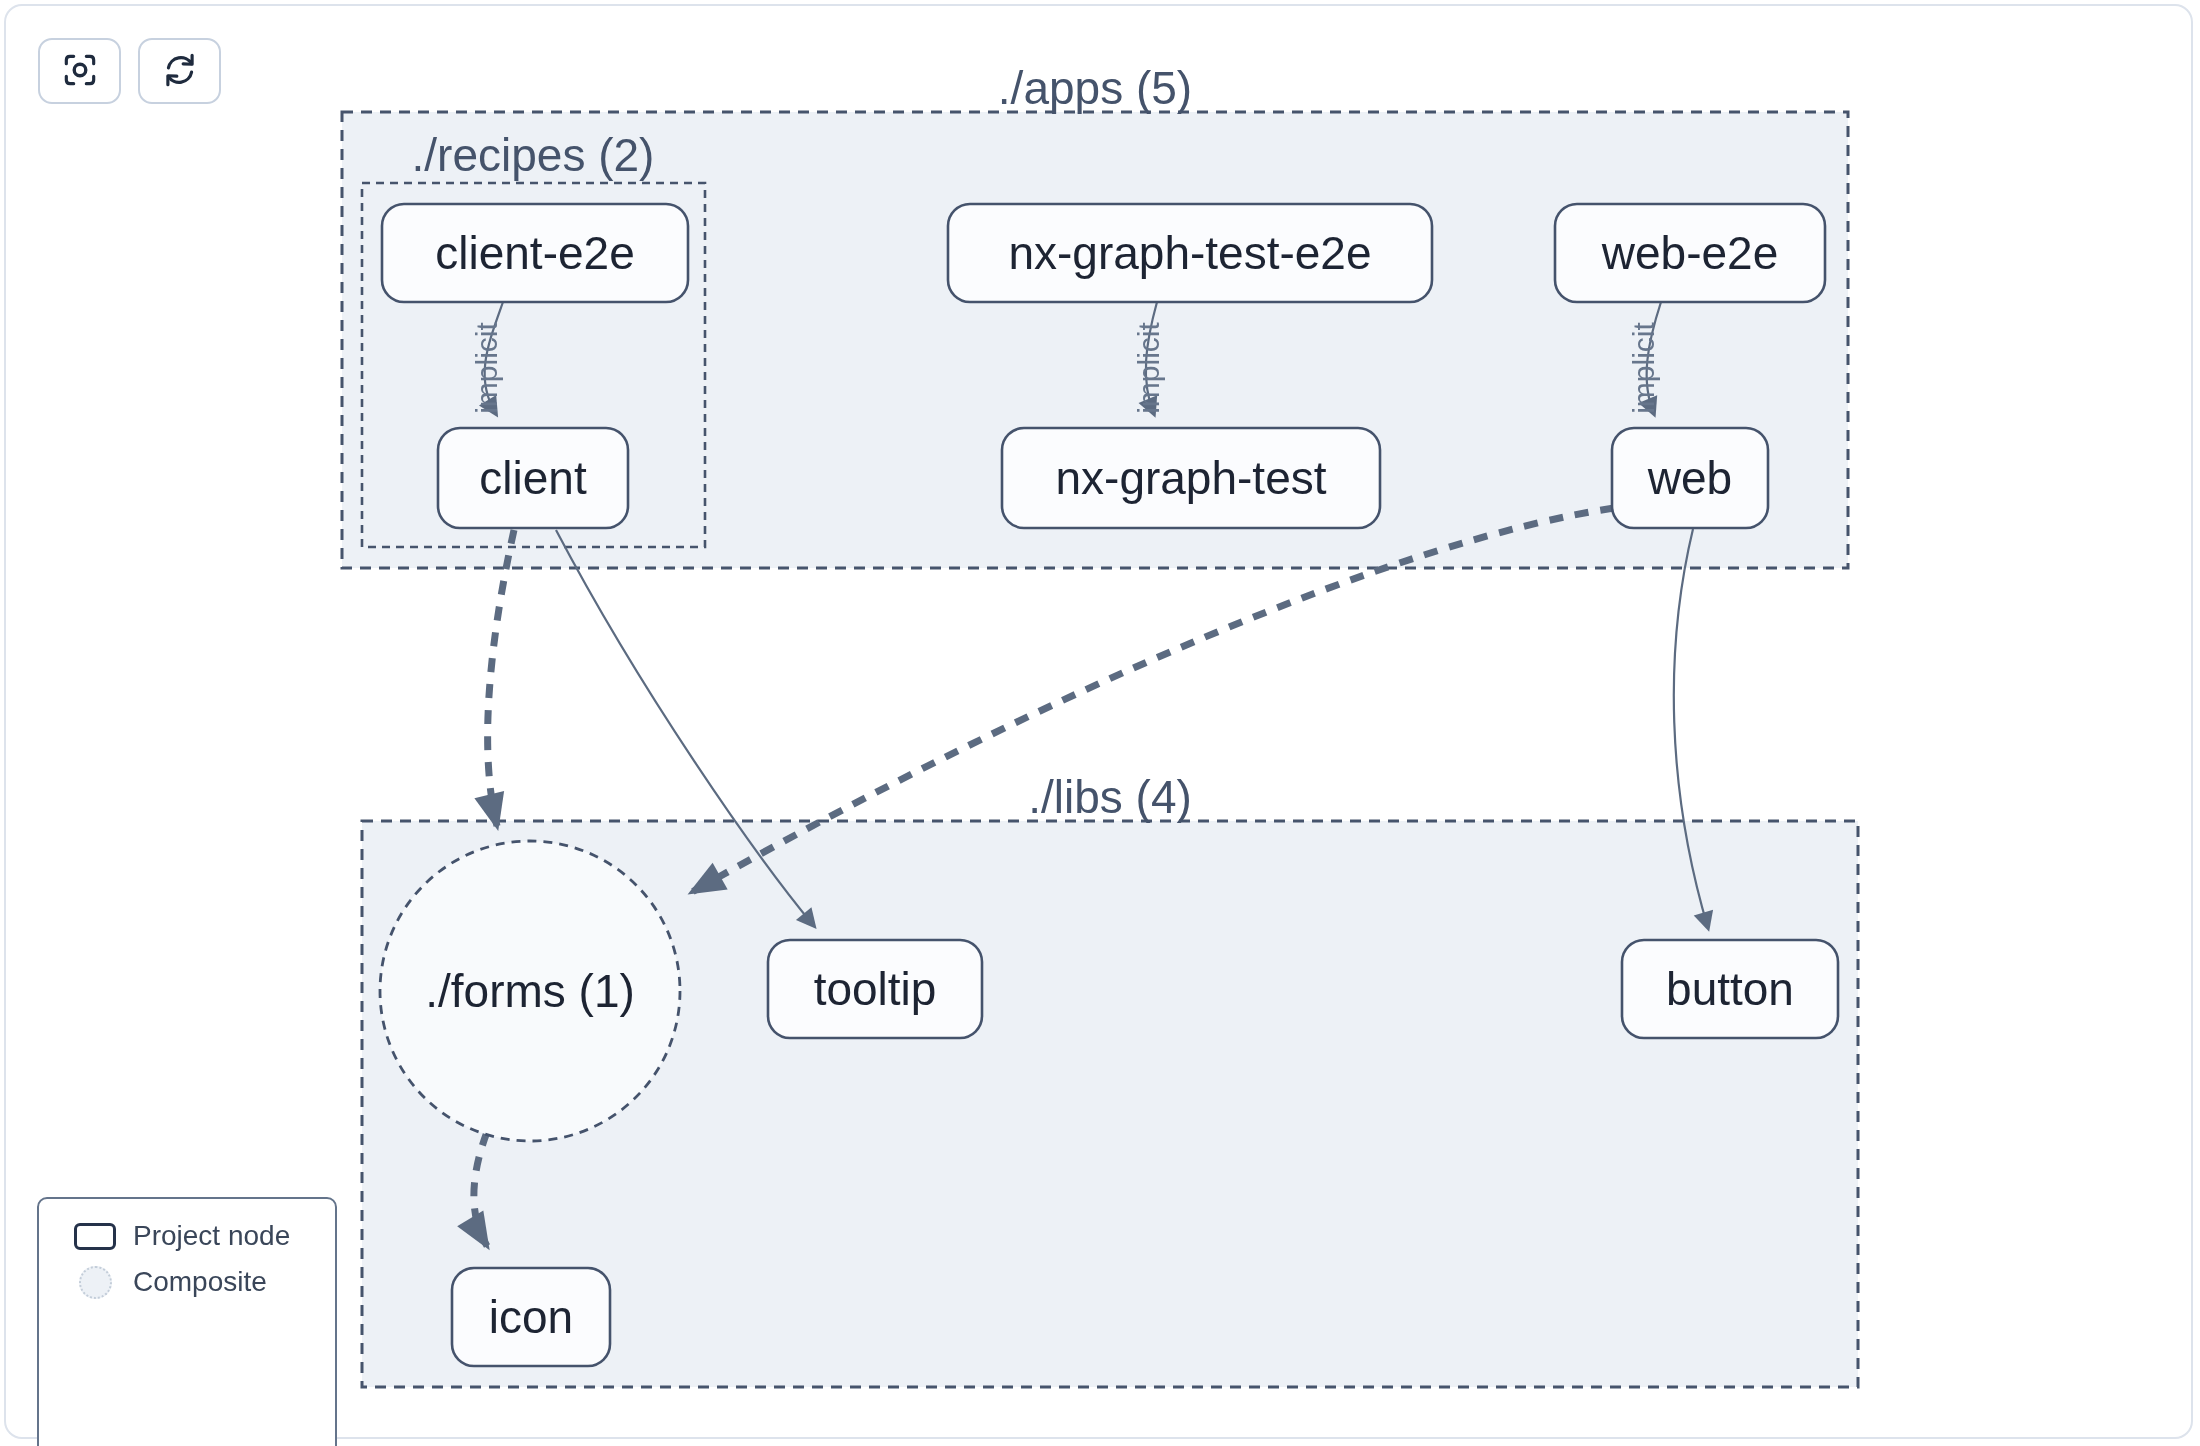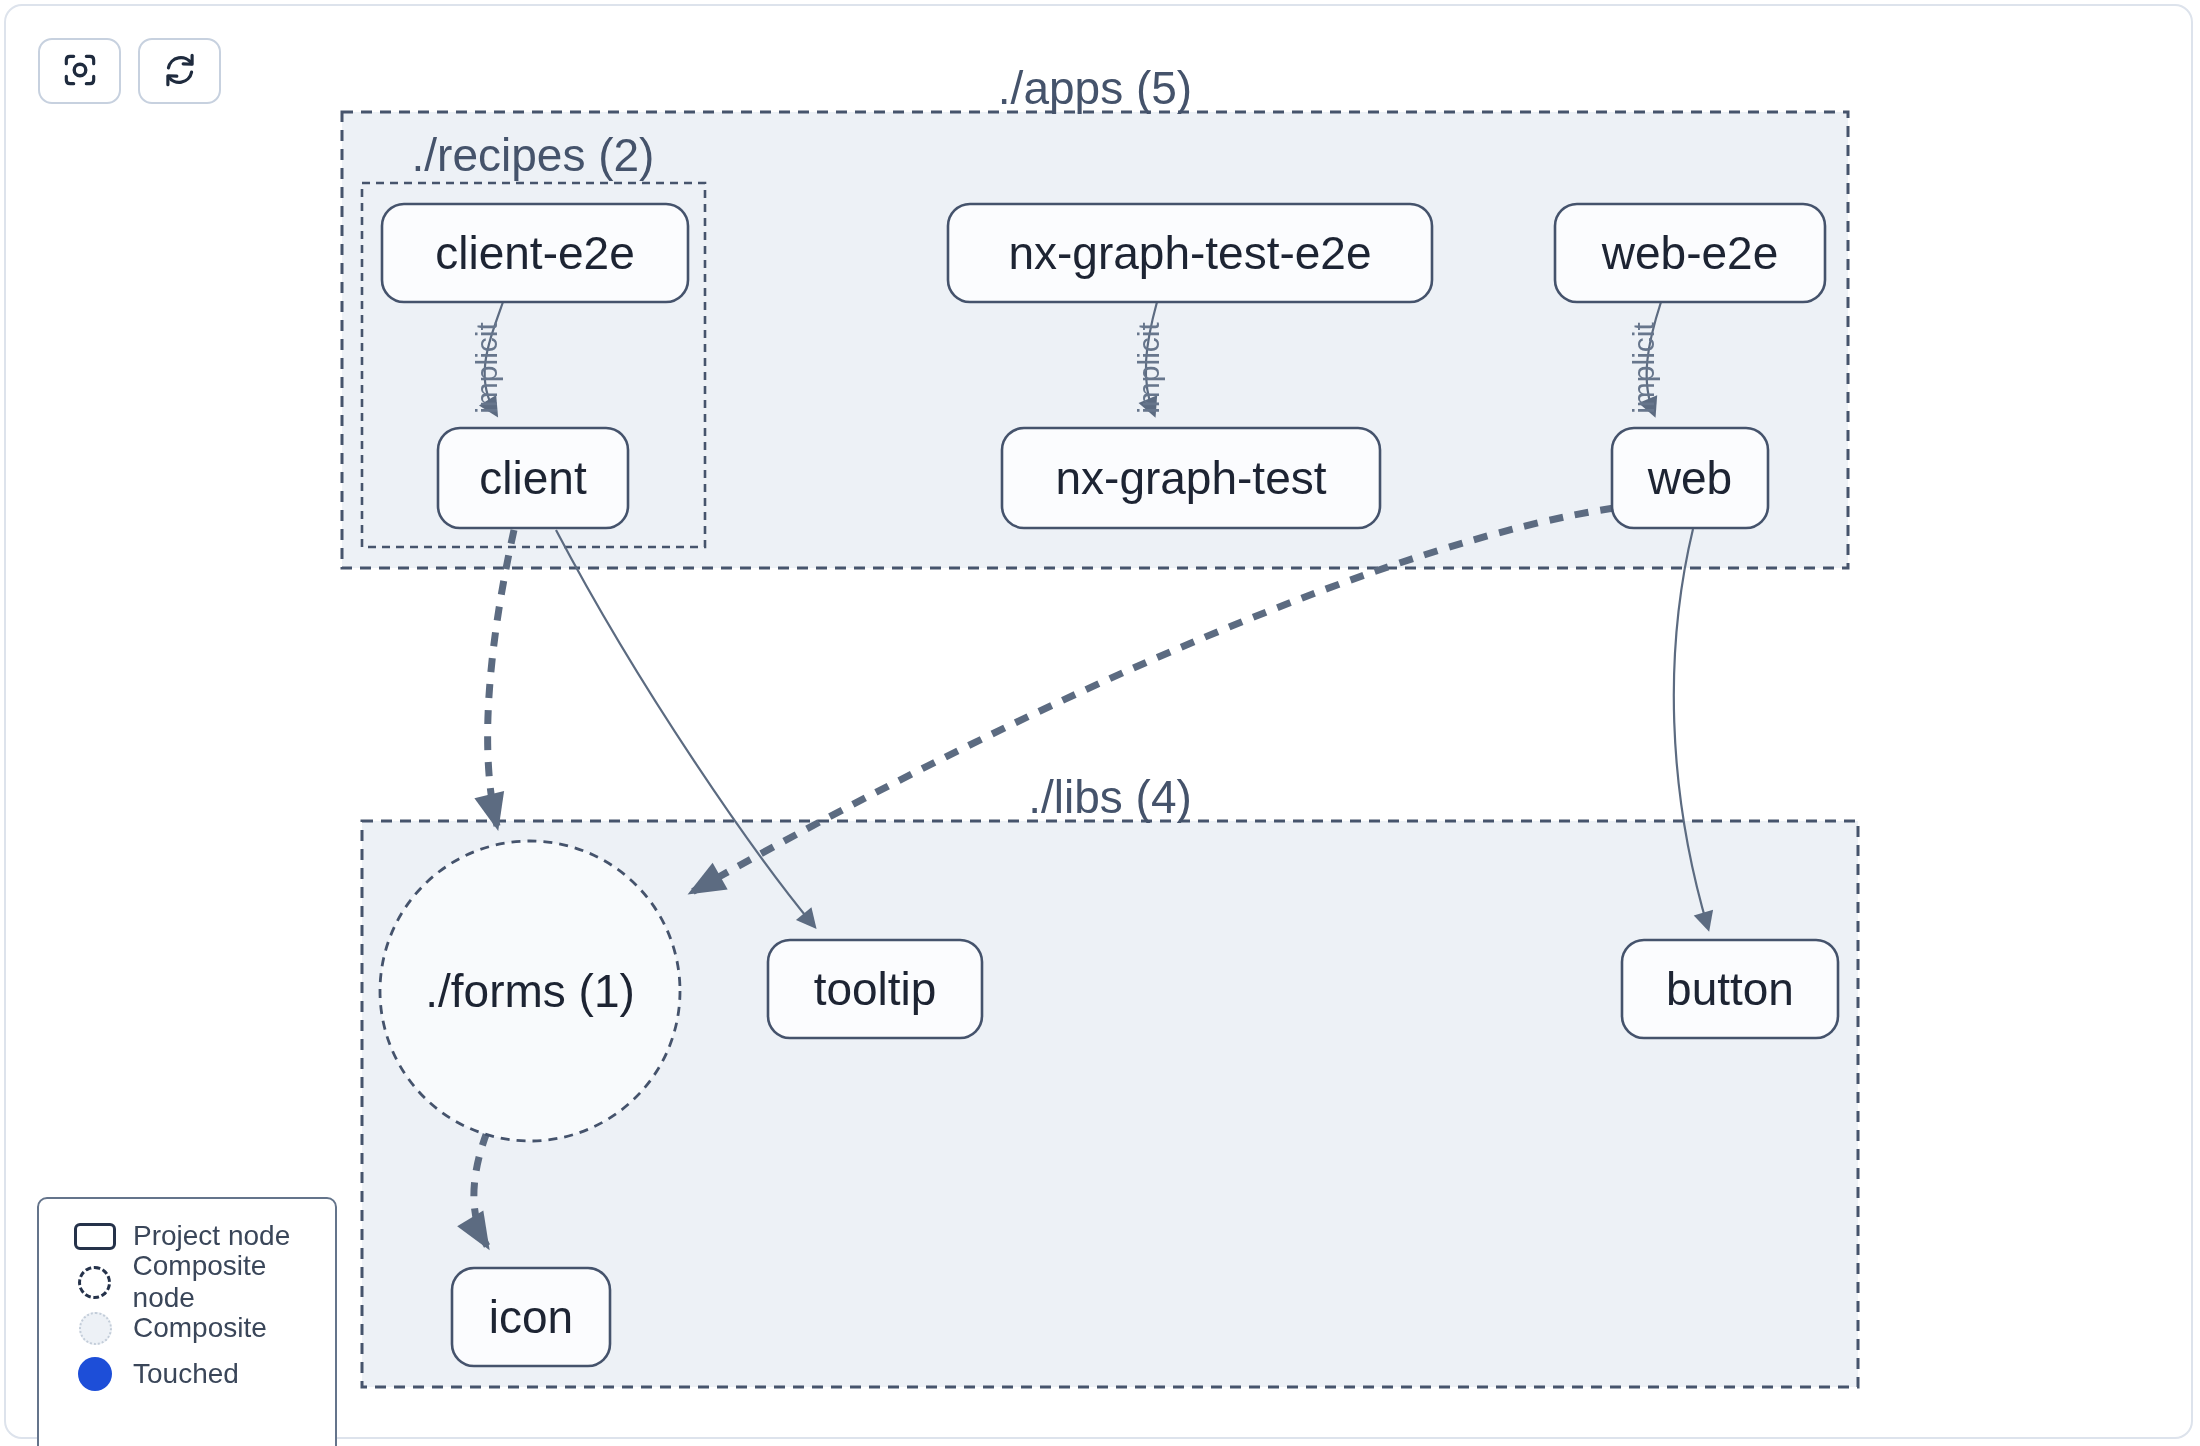--- a/index.html
+++ b/index.html
@@ -137,29 +137,17 @@
 
 <div class="legend">
   <div class="legend-row">
     <div class="legend-swatch">
         <div class="sw-project"></div>
       </div>
     <div class="legend-label">Project node</div>
   </div>
   <div class="legend-row">
     <div class="legend-swatch">
-        <div class="sw-composite"></div>
-      </div>
-    <div class="legend-label">Composite node</div>
-  </div>
-  <div class="legend-row">
-    <div class="legend-swatch">
         <div class="sw-affected"></div>
       </div>
     <div class="legend-label">Composite</div>
   </div>
-  <div class="legend-row">
-    <div class="legend-swatch">
-        <div class="sw-touched" id="touched-dot" style="background: rgb(29, 78, 216);"></div>
-      </div>
-    <div class="legend-label">Touched</div>
-  </div>
 </div>
 
 </body></html>

